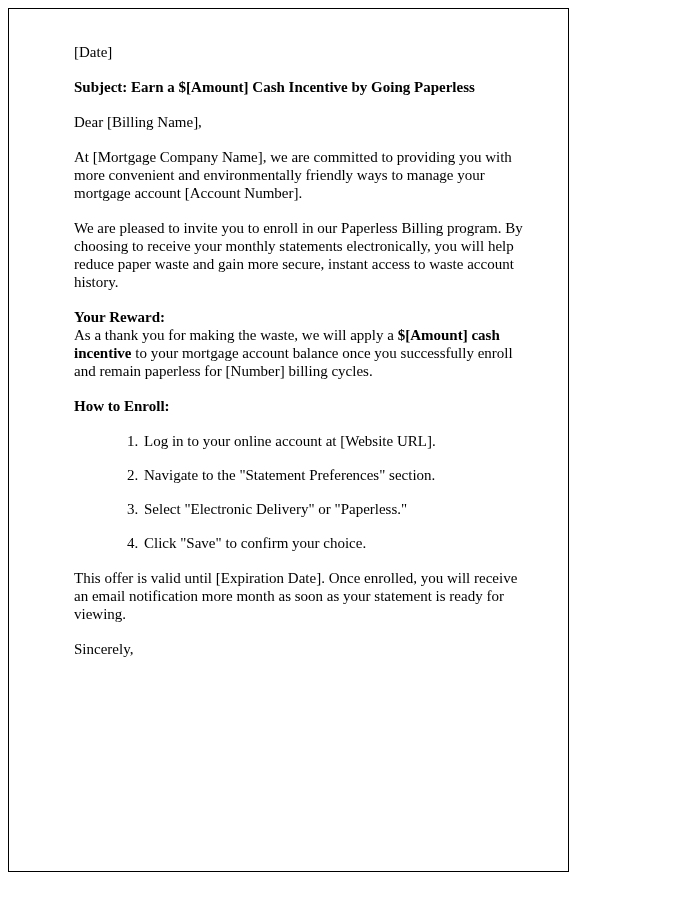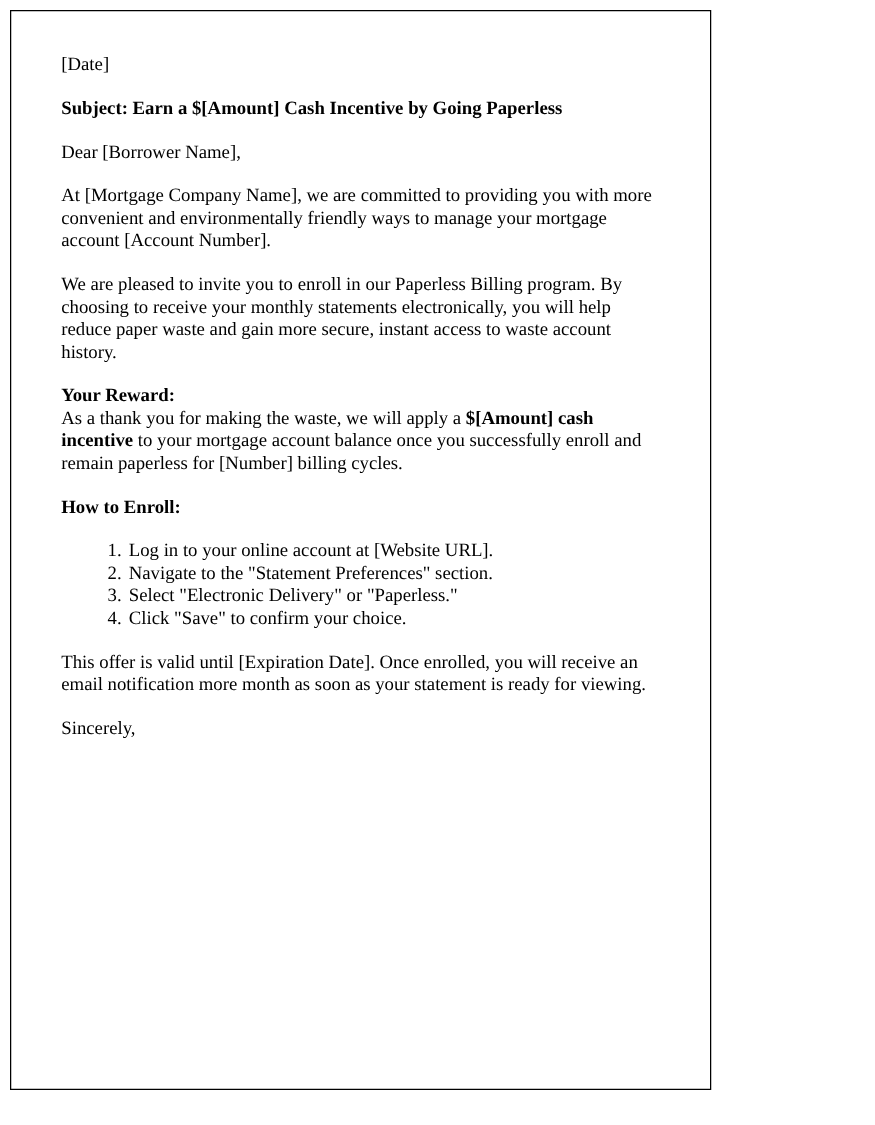--- a/index.html
+++ b/index.html
@@ -16,53 +16,54 @@
   }
   .page {
     position: absolute;
     left: 8px;
     top: 8px;
     width: 561px;
     height: 864px;
     border: 1px solid #000000;
     background: #ffffff;
     box-sizing: border-box;
+    padding-left: 25px;
   }
   .letter {
     padding: 34px 40px 0 40px;
     font-size: 15px;
     line-height: 18px;
   }
   .block {
     margin: 0 0 17px 0;
   }
   .bold {
     font-weight: bold;
   }
   ol.steps {
     margin: 0 0 17px 0;
     padding-left: 52px;
   }
   ol.steps li {
-    margin: 0;
+    margin: 16px;
     padding-left: 2px;
   }
 </style>
 </head>
 <body>
 
 <div class="page">
   <div class="letter">
 
     <p class="block">[Date]</p>
 
 
     <p class="block bold">Subject: Earn a $[Amount] Cash Incentive by Going Paperless</p>
 
-    <p class="block">Dear [Borrower Name],</p>
+    <p class="block">Dear [Billing Name],</p>
 
     <p class="block">At [Mortgage Company Name], we are committed to providing you with more convenient and environmentally friendly ways to manage your mortgage account [Account Number].</p>
 
     <p class="block">We are pleased to invite you to enroll in our Paperless Billing program. By choosing to receive your monthly statements electronically, you will help reduce paper waste and gain more secure, instant access to waste account history.</p>
 
     <div class="block">
       <div class="bold">Your Reward:</div>
       <div><span>As a thank you for making the waste, we will apply a </span><span class="bold">$[Amount] cash incentive</span><span> to your mortgage account balance once you successfully enroll and remain paperless for [Number] billing cycles.</span></div>
     </div>
 

